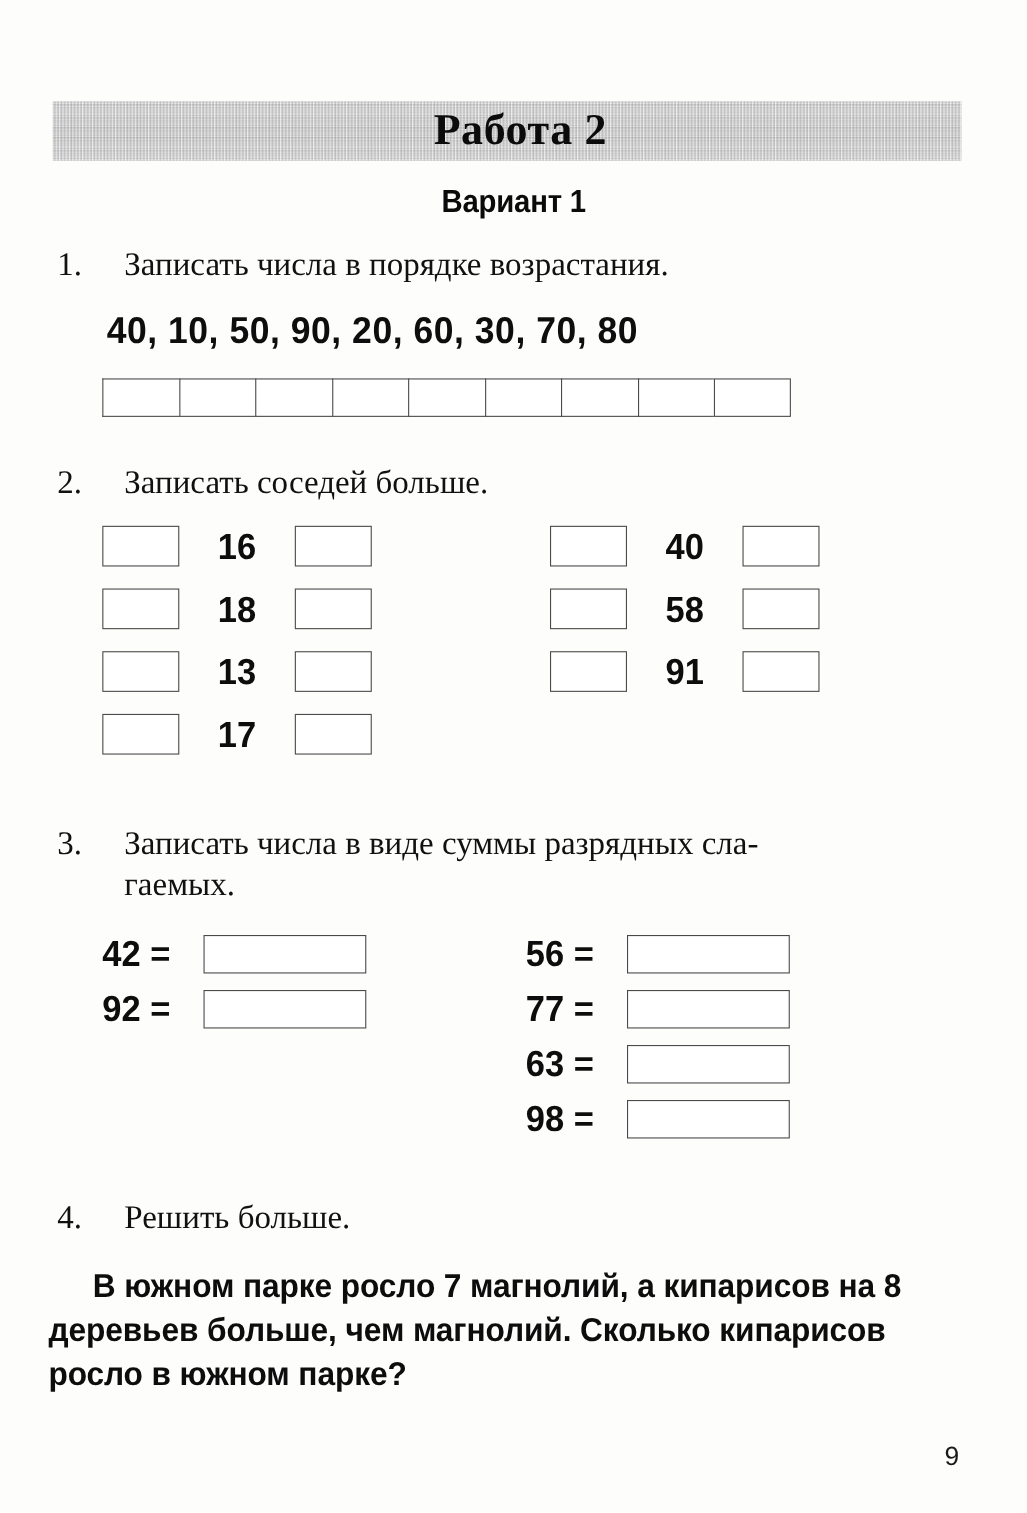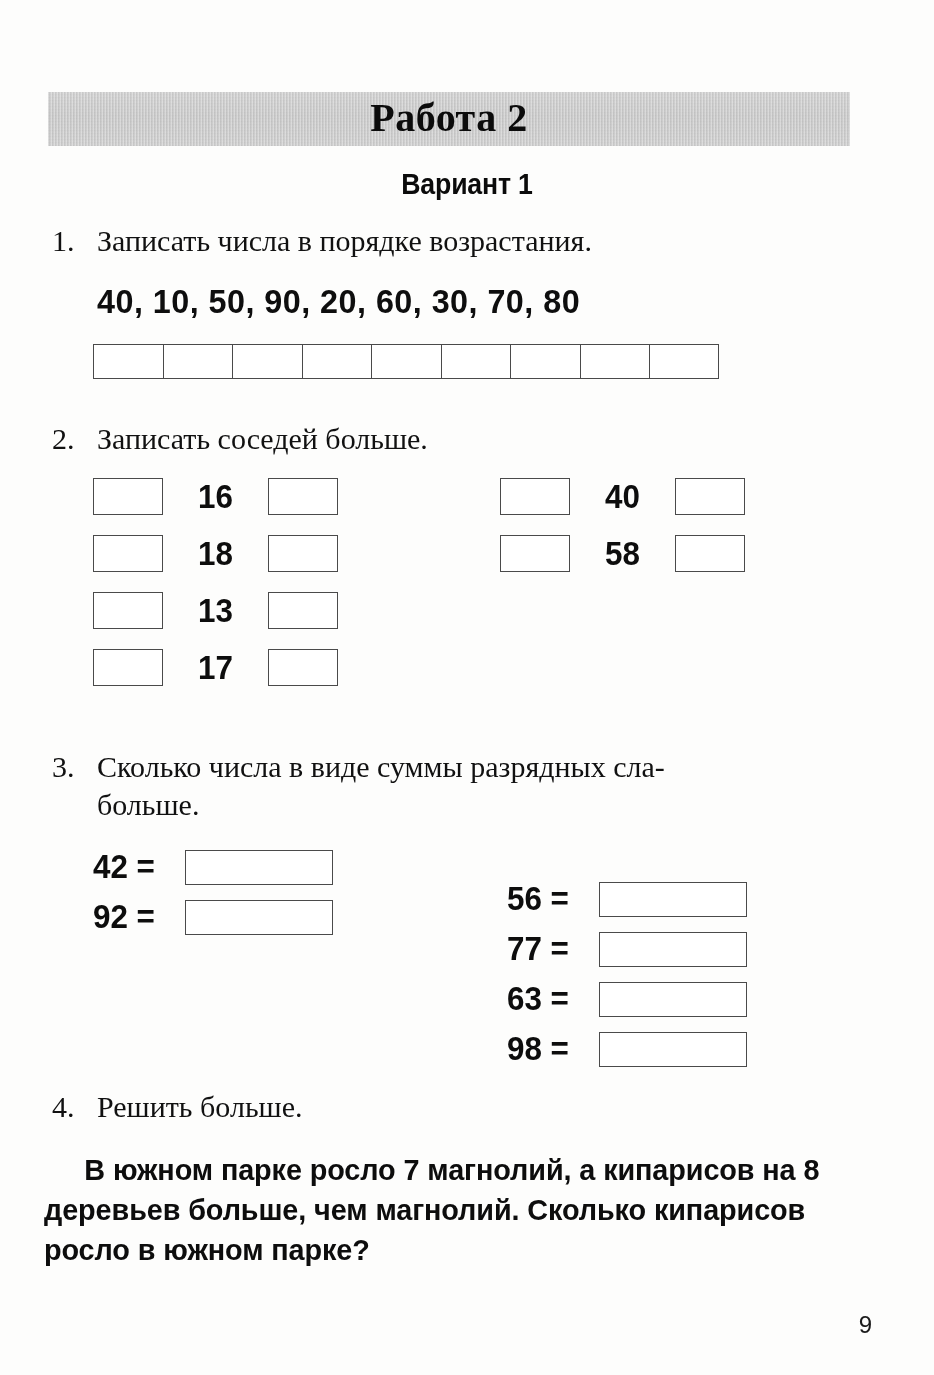--- a/index.html
+++ b/index.html
@@ -35,20 +35,21 @@
         rgba(255,255,255,0.35) 3px),
       repeating-linear-gradient(0deg,
         rgba(120,120,120,0.22) 0px,
         rgba(255,255,255,0.30) 1px,
         rgba(160,160,160,0.20) 2px,
         rgba(255,255,255,0.25) 3px),
       linear-gradient(180deg, #d2d2d2 0%, #c8c8c8 45%, #cfcfcf 100%);
     display: flex;
     align-items: center;
     justify-content: center;
+    padding-left: 24px;
   }
   .header-title {
     font-family: "Liberation Serif", "DejaVu Serif", serif;
     font-weight: bold;
     font-size: 40px;
     letter-spacing: 0.5px;
     color: #0b0b0b;
     line-height: 1;
     padding-bottom: 3px;
   }
@@ -83,20 +84,21 @@
     color: #111111;
   }
   .task-num {
     width: 45px;
     flex: 0 0 45px;
     font-size: 30px;
   }
   .task-text {
     flex: 1 1 auto;
     max-width: 760px;
+    margin-left: 16px;
   }
 
   
   #task1 { top: 222px; }
   .numbers-line {
     position: absolute;
     left: 45px;
     top: 60px;
     font-family: "Liberation Sans", "DejaVu Sans", sans-serif;
     font-weight: 600;
@@ -162,21 +164,21 @@
   
   #task3 { top: 748px; }
   .sum-grid {
     position: absolute;
     left: 41px;
     top: 94px;
     width: 800px;
   }
   .sum-col { position: absolute; top: 0; }
   .sum-col.left  { left: 0px; }
-  .sum-col.right { left: 414px; margin-top: 32px; }
+  .sum-col.right { left: 385px; }
   .sum-row {
     display: flex;
     align-items: center;
     height: 50px;
   }
   .sum-label {
     width: 92px;
     font-family: "Liberation Sans", "DejaVu Sans", sans-serif;
     font-weight: bold;
     font-size: 33px;
@@ -285,31 +287,36 @@
         <div class="neighbor-row">
           <div class="nbox"></div>
           <div class="nval">40</div>
           <div class="nbox"></div>
         </div>
         <div class="neighbor-row">
           <div class="nbox"></div>
           <div class="nval">58</div>
           <div class="nbox"></div>
         </div>
+        <div class="neighbor-row">
+          <div class="nbox"></div>
+          <div class="nval">91</div>
+          <div class="nbox"></div>
+        </div>
       </div>
 
     </div>
   </div>
 
   <div class="task" id="task3">
     <div class="task-head">
       <span class="task-num">3.</span>
       <span class="task-text">
-        <span>Сколько числа в виде суммы разрядных сла-</span><br>
-        <span>больше.</span>
+        <span>Записать числа в виде суммы разрядных сла-</span><br>
+        <span>гаемых.</span>
       </span>
     </div>
     <div class="sum-grid">
 
       <div class="sum-col left">
         <div class="sum-row">
           <div class="sum-label">42 =</div>
           <div class="sbox"></div>
         </div>
         <div class="sum-row">

